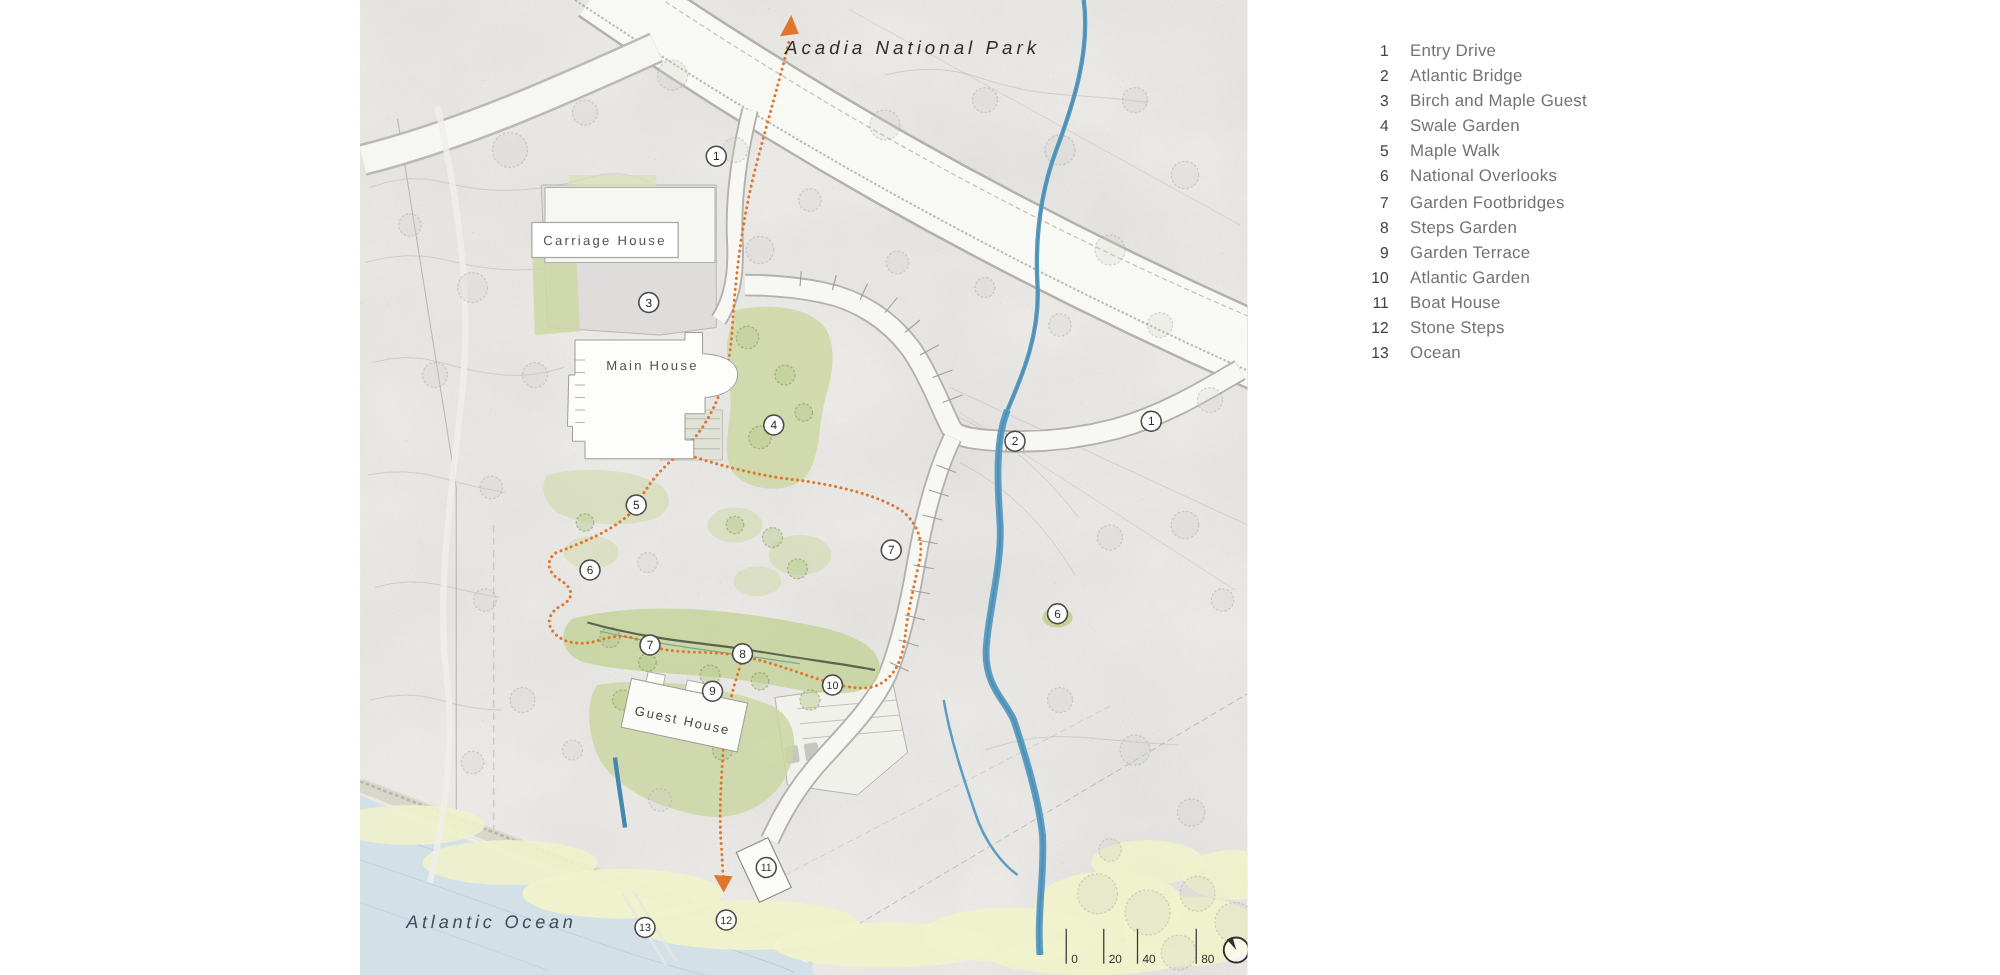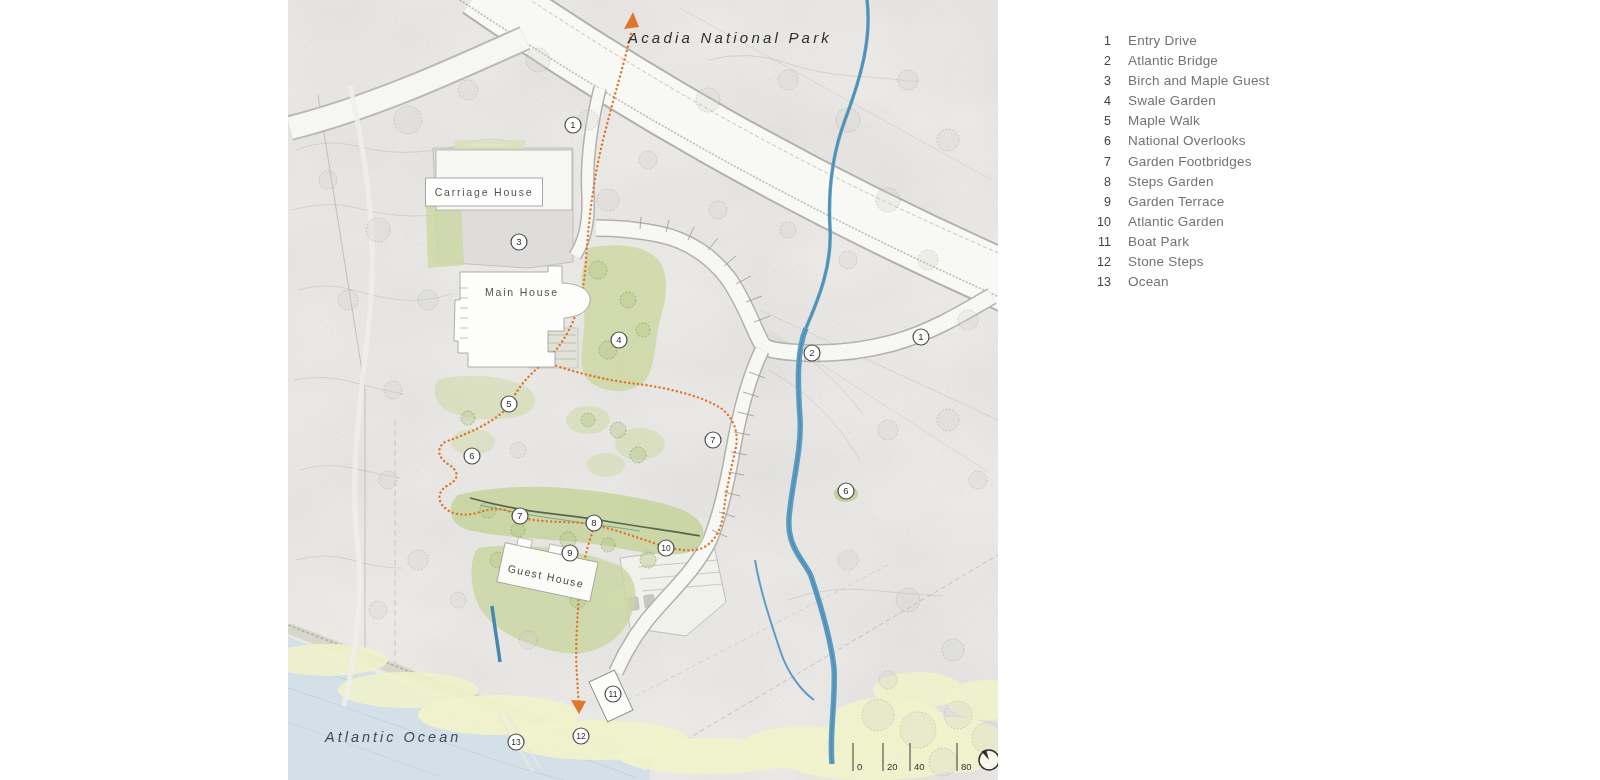--- a/index.html
+++ b/index.html
@@ -401,21 +401,21 @@
     <div class="legend-row">
         <span class="legend-num">9</span>
         <span class="legend-label">Garden Terrace</span>
       </div>
     <div class="legend-row">
         <span class="legend-num">10</span>
         <span class="legend-label">Atlantic Garden</span>
       </div>
     <div class="legend-row">
         <span class="legend-num">11</span>
-        <span class="legend-label">Boat Park</span>
+        <span class="legend-label">Boat House</span>
       </div>
     <div class="legend-row">
         <span class="legend-num">12</span>
         <span class="legend-label">Stone Steps</span>
       </div>
     <div class="legend-row">
         <span class="legend-num">13</span>
         <span class="legend-label">Ocean</span>
       </div>
   </div>

